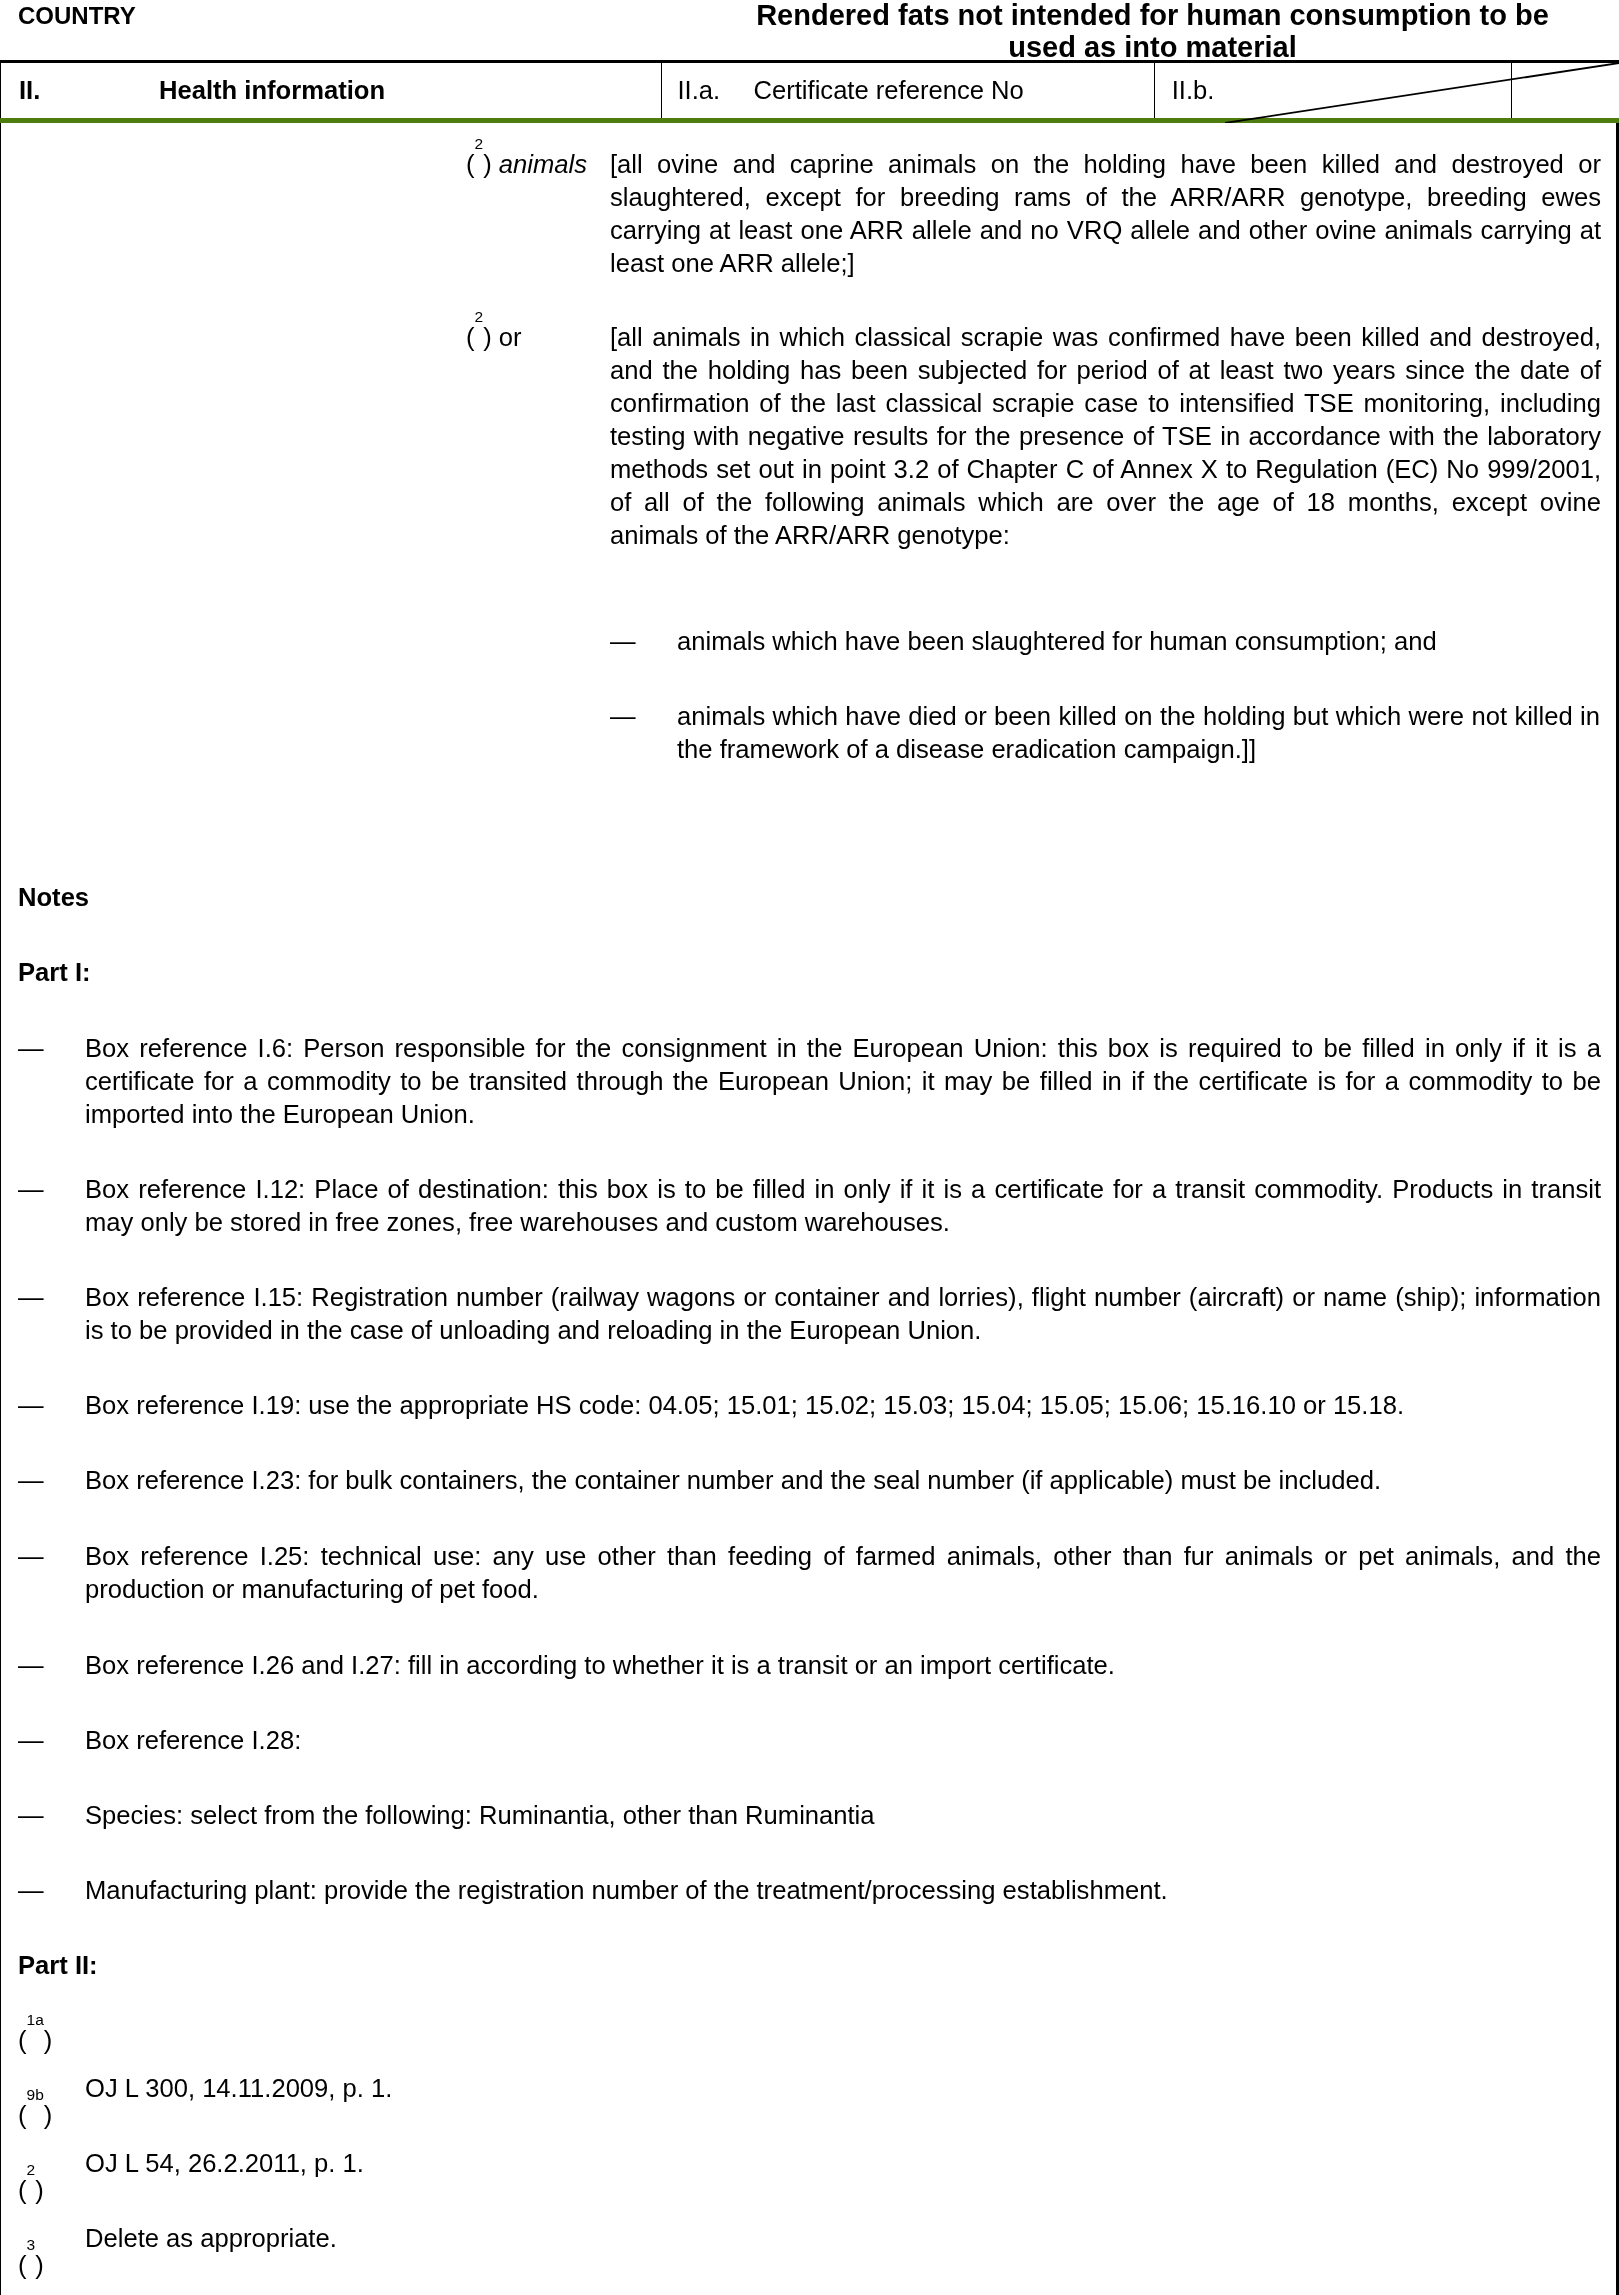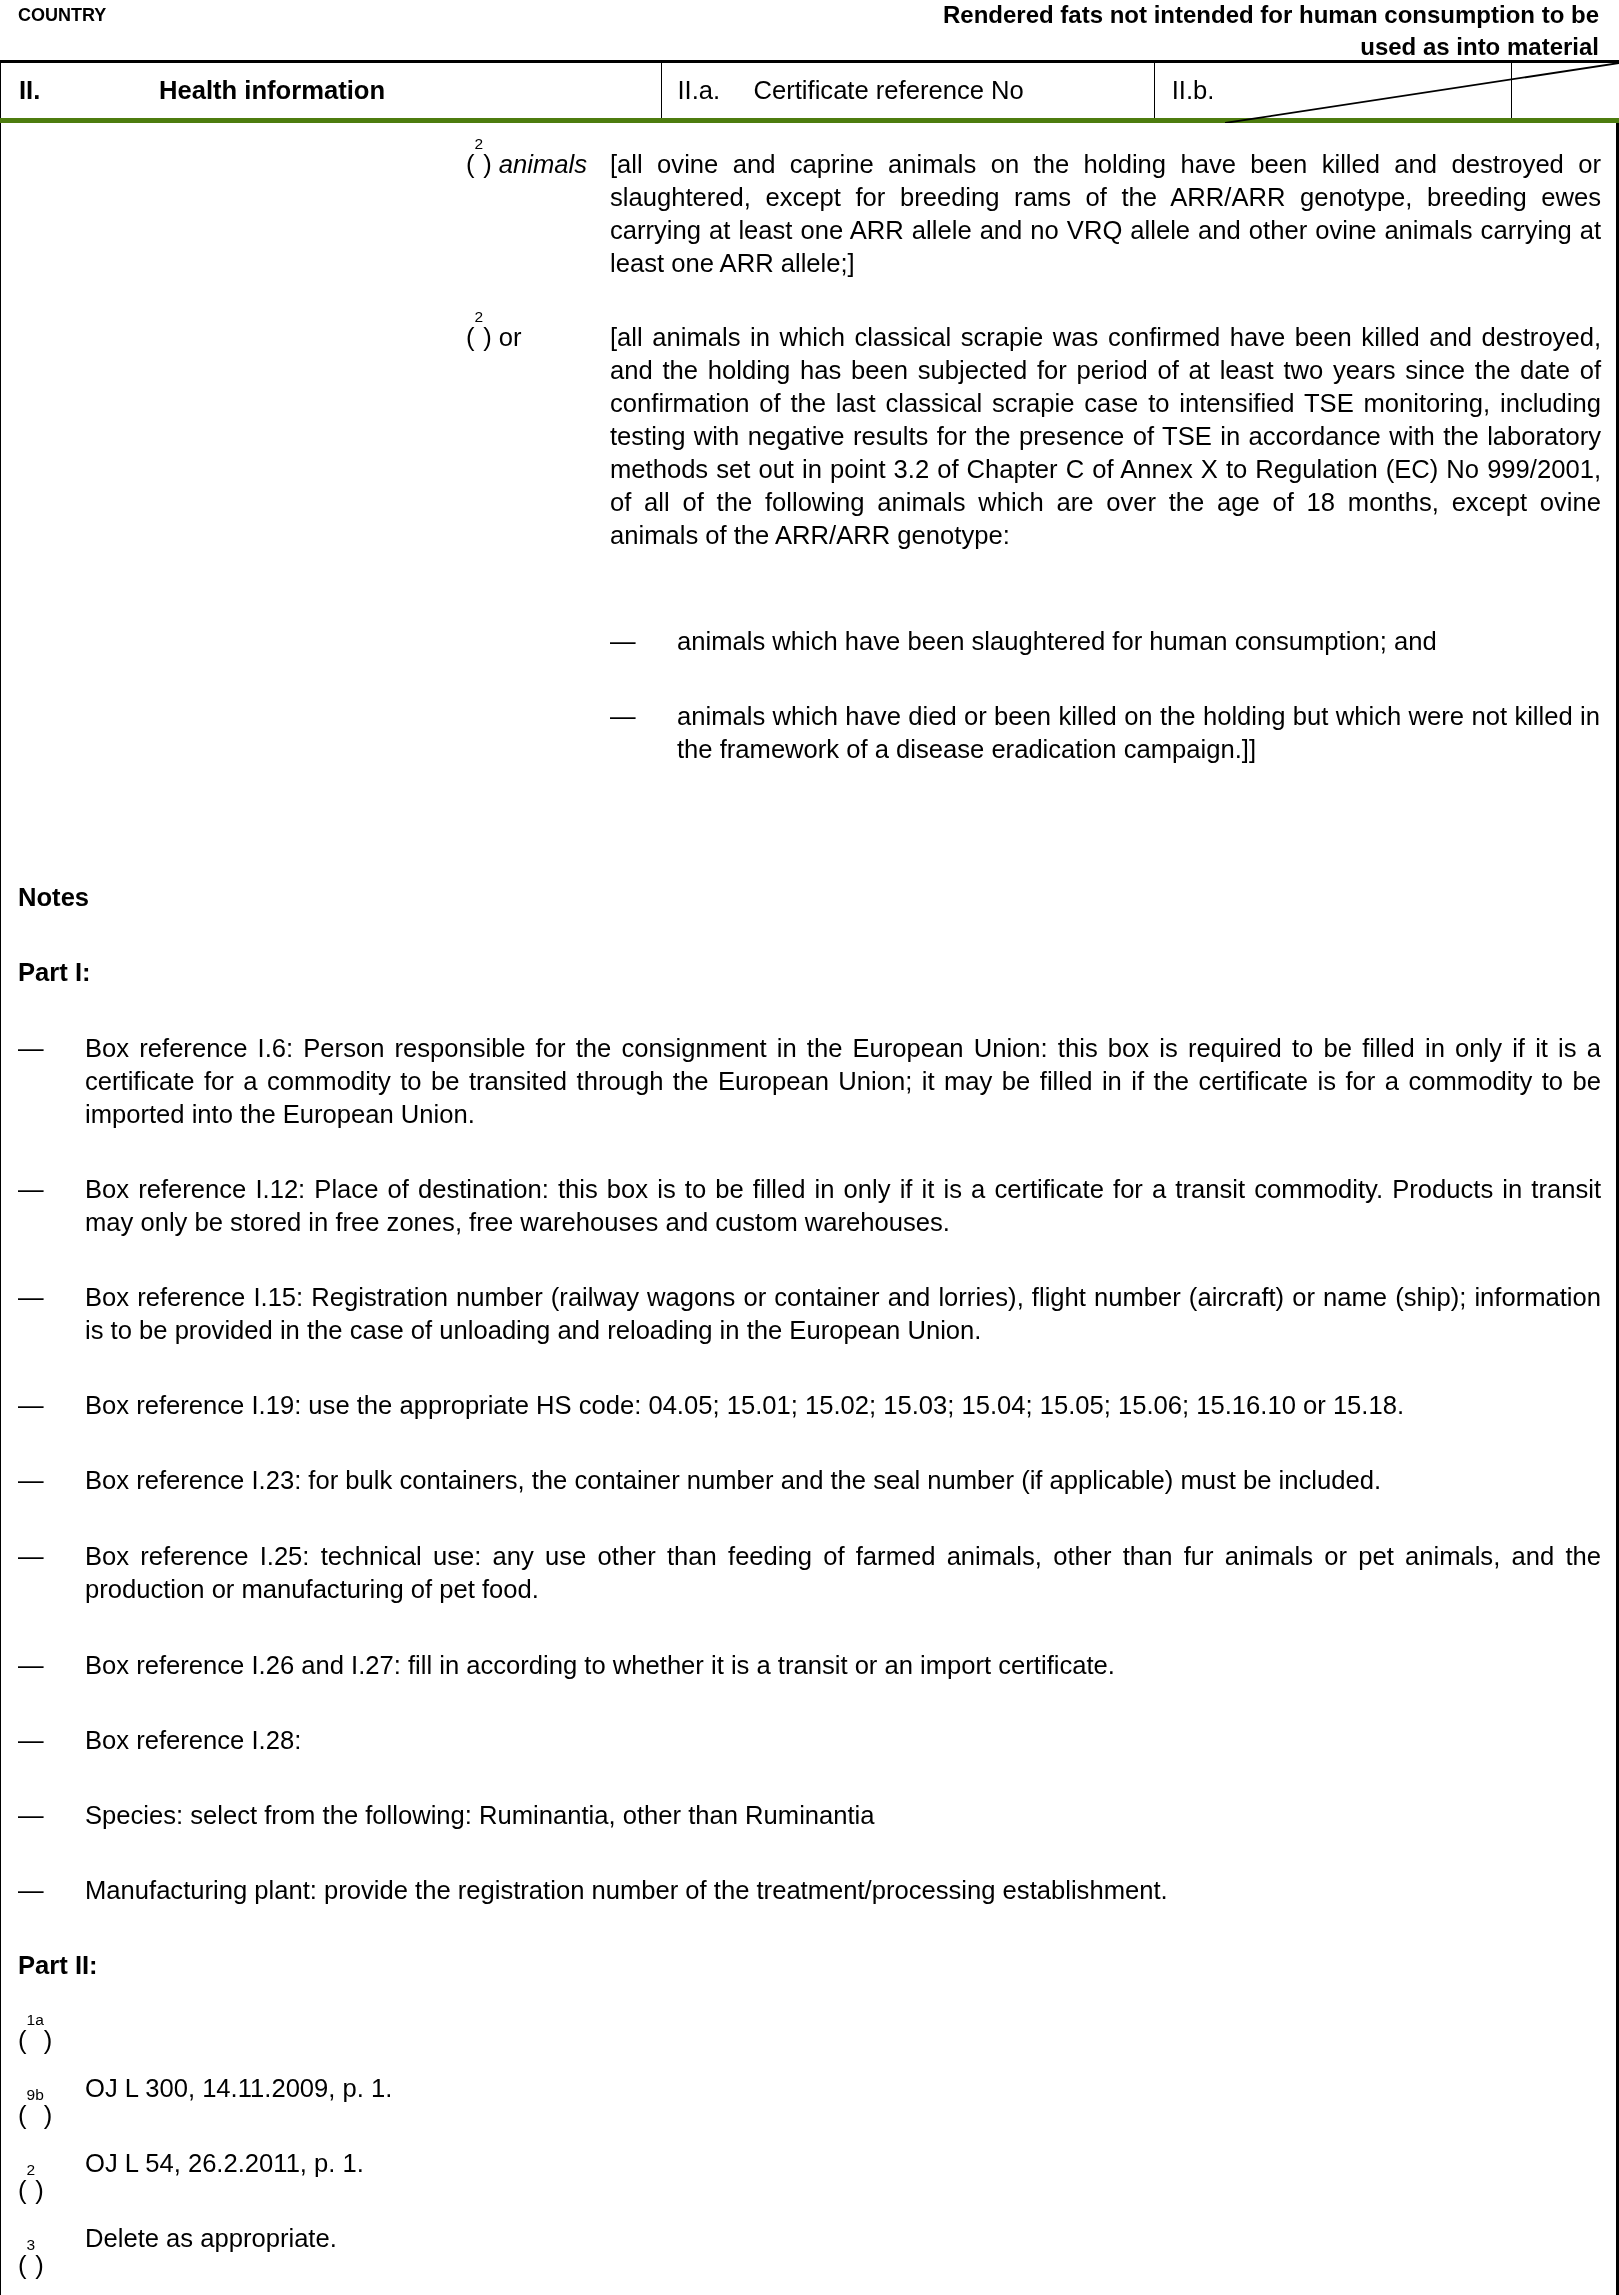--- a/index.html
+++ b/index.html
@@ -4,22 +4,22 @@
 <style>
   html, body { margin: 0; padding: 0; background: #ffffff; }
   body {
     width: 1619px; height: 2295px; position: relative; overflow: hidden;
     font-family: "Liberation Sans", sans-serif; color: #000000;
     font-size: 25.6px; line-height: 33px;
   }
   .abs { position: absolute; }
   .bold { font-weight: bold; }
   
-  #country { left: 18px; top: -1.2px; font-weight: bold; font-size: 18px; }
-  #doc-title { right: 20px; top: -1.2px; width: 893px; text-align: right; font-weight: bold; font-size: 24px; line-height: 32px; }
+  #country { left: 18px; top: -1.2px; font-weight: bold; font-size: 24px; }
+  #doc-title { right: 20px; top: -1.2px; width: 893px; text-align: center; font-weight: bold; font-size: 29px; line-height: 32px; }
   
   #hdr-row { left: 0; top: 60px; width: 1619px; height: 63px; border-top: 3px solid #000; border-bottom: 5px solid #4d7c0f; box-sizing: border-box; }
   .hcell { position: absolute; top: 0; height: 100%; display: flex; align-items: center; }
   #hc1 { left: 0; width: 661px; border-left: 1.2px solid #000; }
   #hc2 { left: 661px; width: 564px; border-left: 1.2px solid #000; }
   #hc3 { left: 1154px; width: 358px; border-left: 1.2px solid #000; border-right: 1.8px solid #000; box-sizing: border-box; }
   #diag { position: absolute; left: 1225px; top: 0; width: 394px; height: 60px; }
   
   #frame { left: 0; top: 123px; width: 1619px; height: 2173px; border-left: 1.2px solid #000; border-right: 3px solid #000; box-sizing: border-box; }
   .just { text-align: justify; text-align-last: left; }

